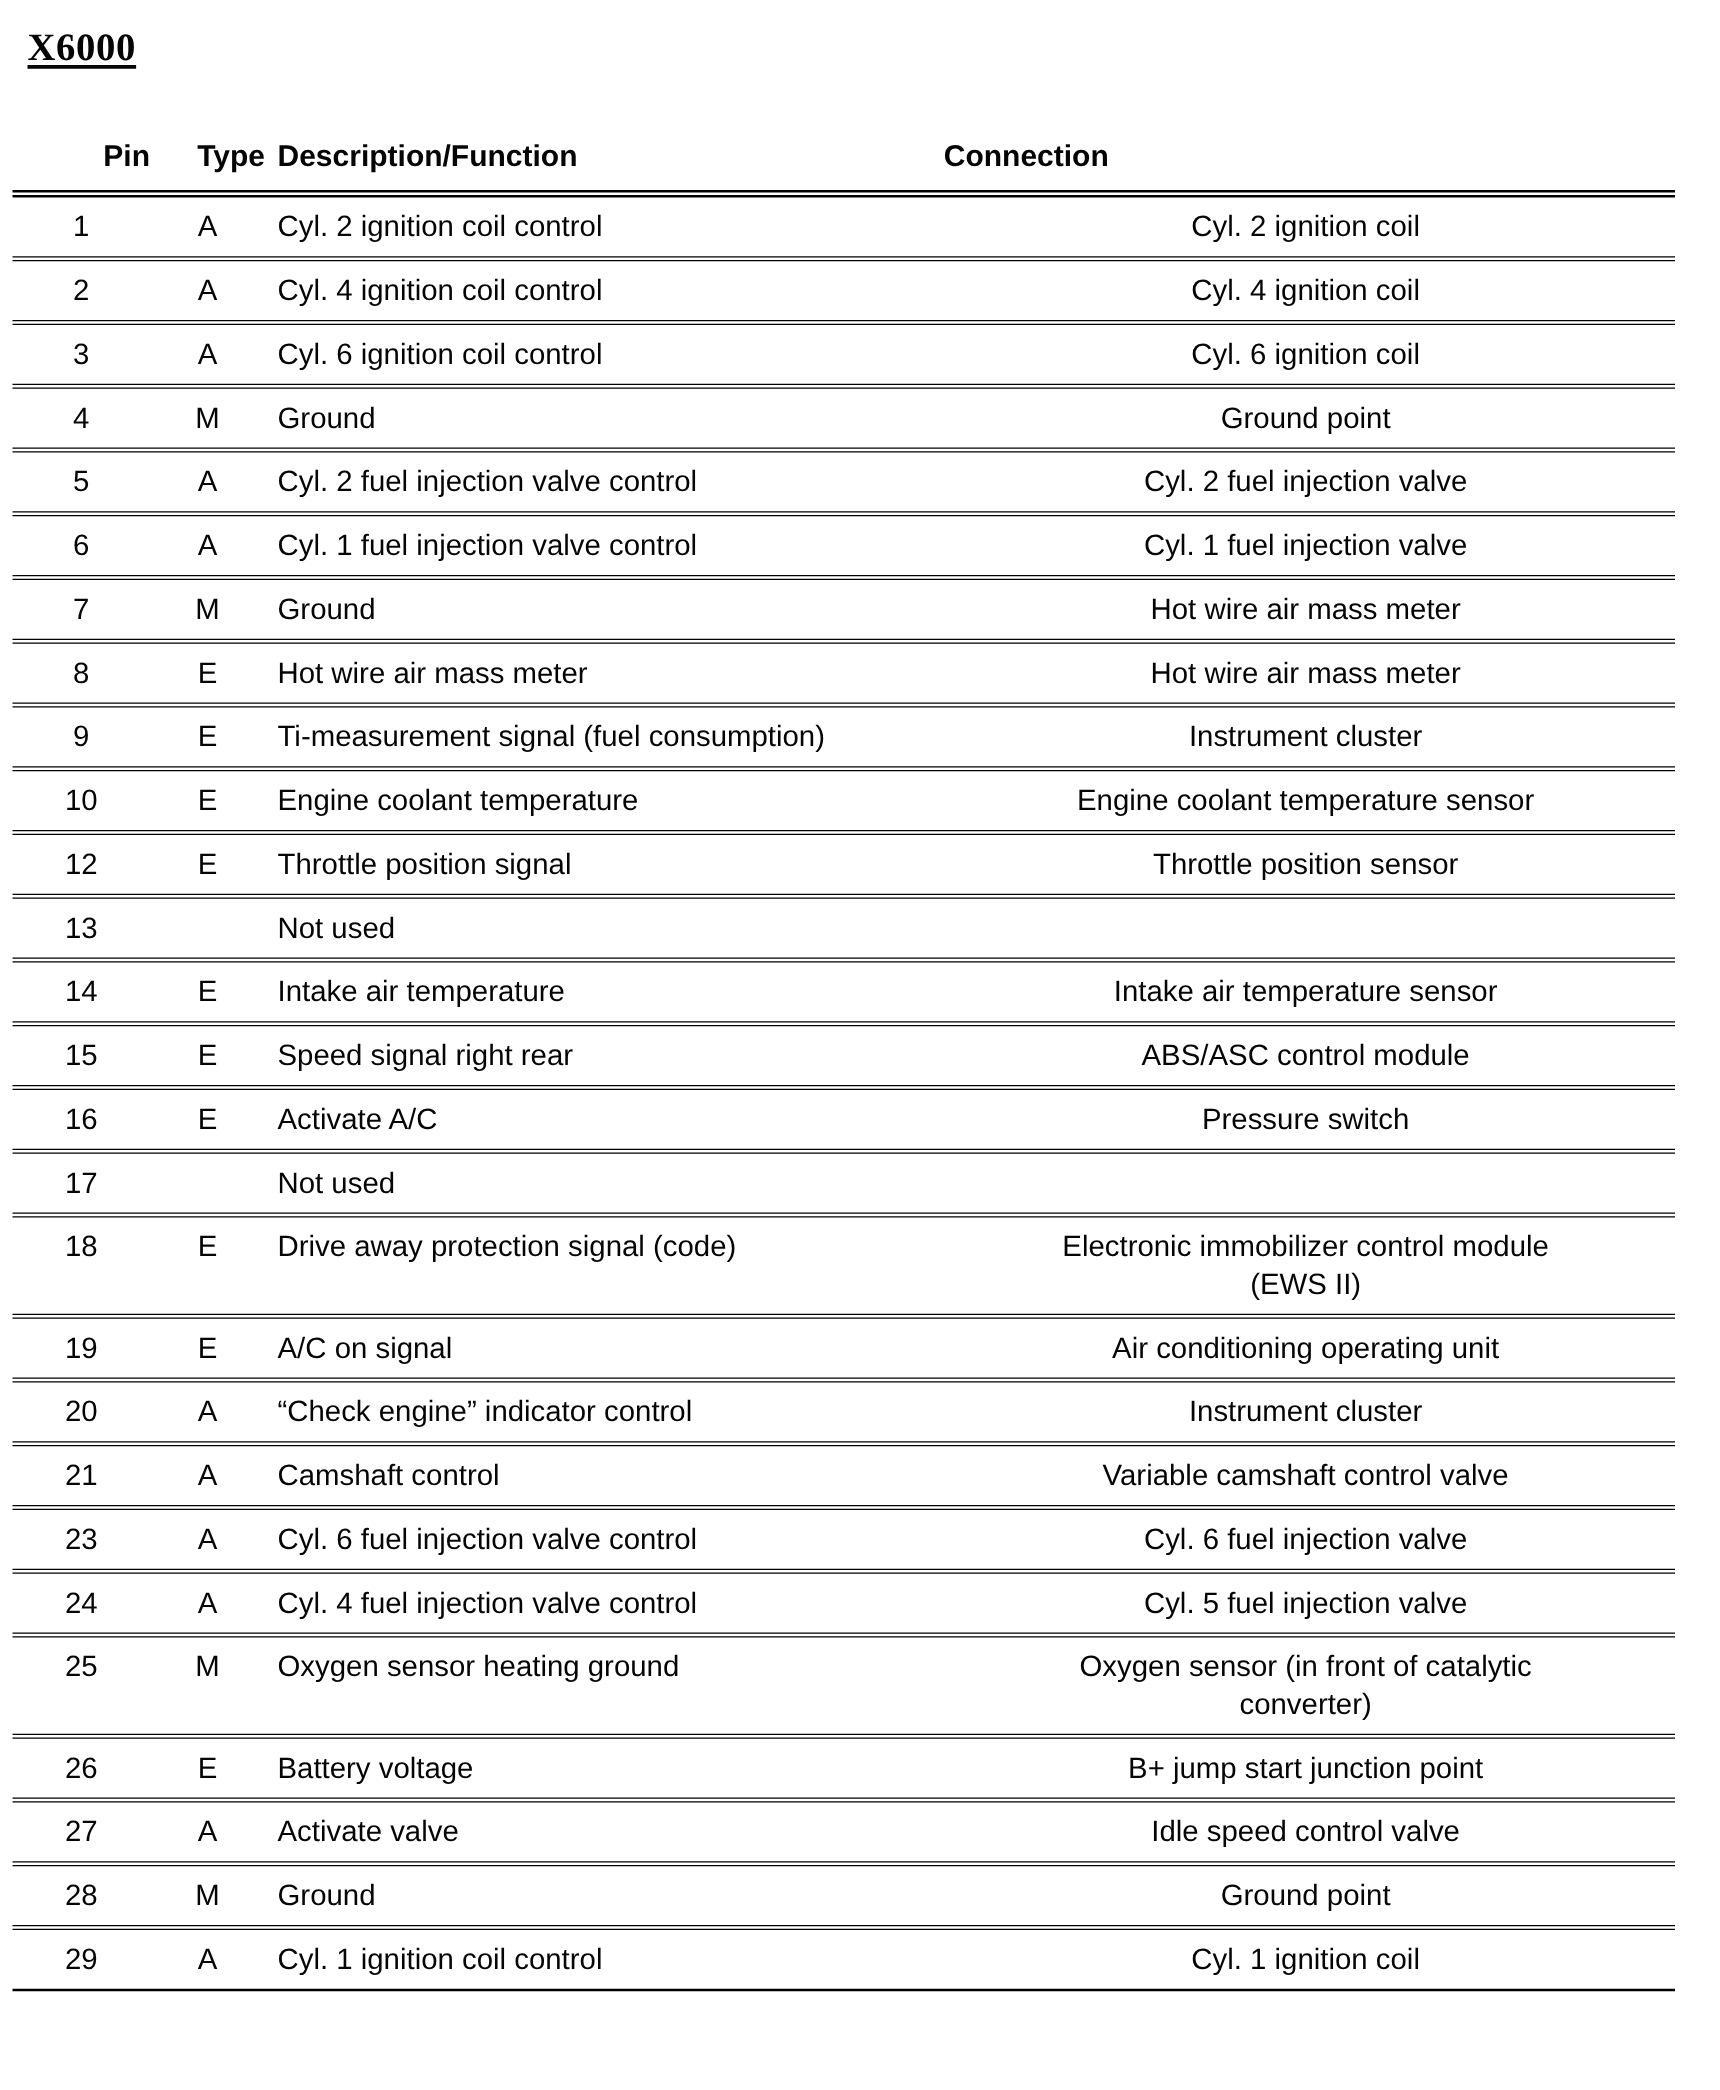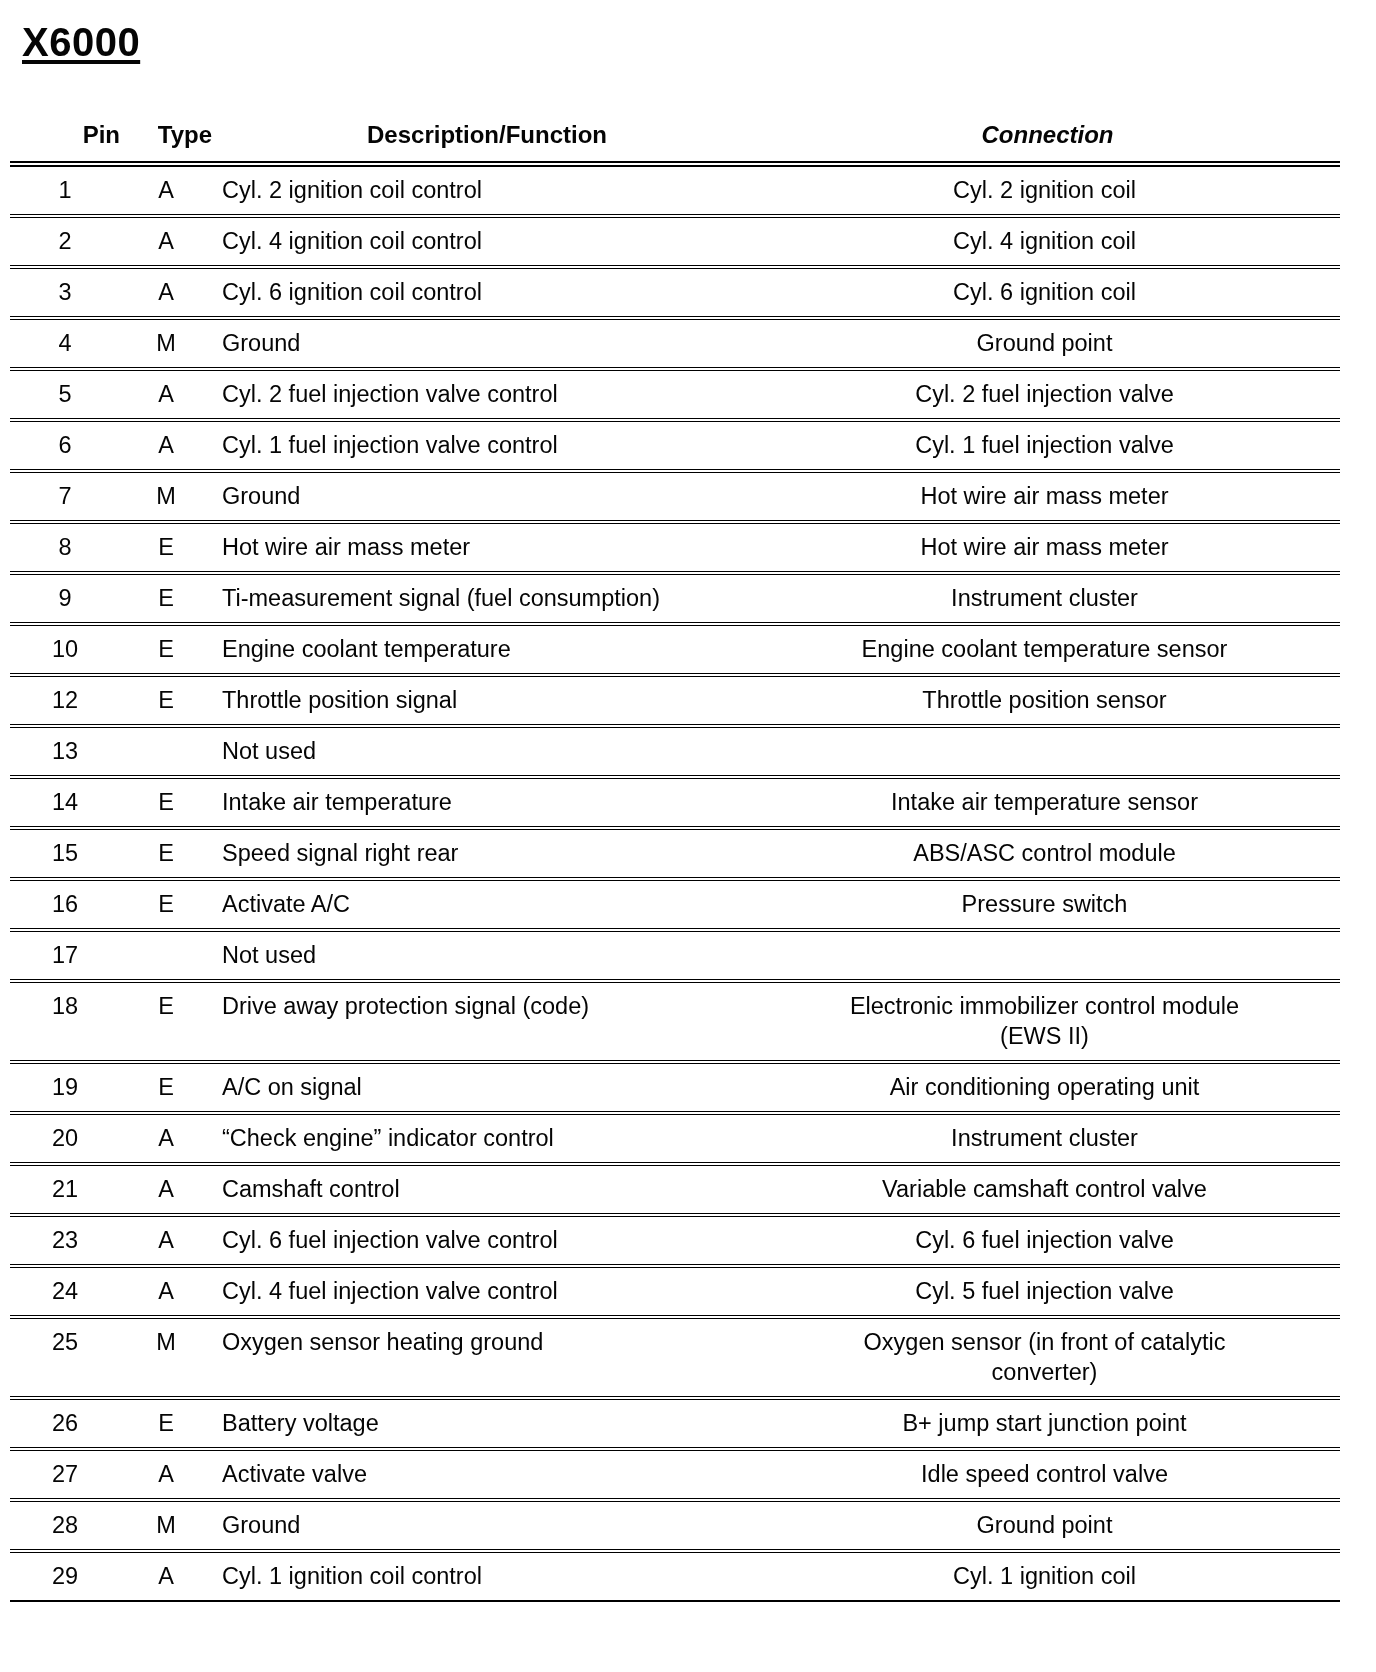--- a/index.html
+++ b/index.html
@@ -12,52 +12,53 @@
     height: 1672px;
     font-family: "Liberation Sans", "DejaVu Sans", sans-serif;
     color: #050505;
     -webkit-font-smoothing: antialiased;
   }
   .page {
     padding: 12px 22px 0 10px;
     box-sizing: border-box;
   }
   .doc-title {
-    font-size: 40px;
+    font-size: 31px;
     font-weight: bold;
     text-decoration: underline;
     text-underline-offset: 4px;
     margin: 8px 0 0 12px;
     letter-spacing: 0.5px;
+    font-family: Liberation Serif, serif;
   }
   table.pin-table {
     border-collapse: collapse;
     table-layout: fixed;
     width: 1330px;
     margin-top: 52px;
     border-bottom: 2px solid #000;
   }
   col.c-pin  { width: 110px; }
   col.c-type { width: 92px; }
   col.c-desc { width: 540px; }
   col.c-conn { width: 588px; }
 
   thead tr {
     border-bottom: 6px double #000;
   }
   th {
     font-size: 24px;
     font-weight: bold;
-    text-align: center;
+    text-align: left;
     padding: 4px 0 12px 0;
     vertical-align: bottom;
   }
   th.pin, th.type { text-align: right; }
   th.desc { padding-left: 10px; }
-  th.conn { padding-left: 3px; font-style: italic; }
+  th.conn { padding-left: 3px; }
 
   tbody tr {
     border-top: 4px double #000;
   }
   td {
     font-size: 23.5px;
     line-height: 30px;
     padding: 8px 6px 9px 6px;
     vertical-align: top;
   }

